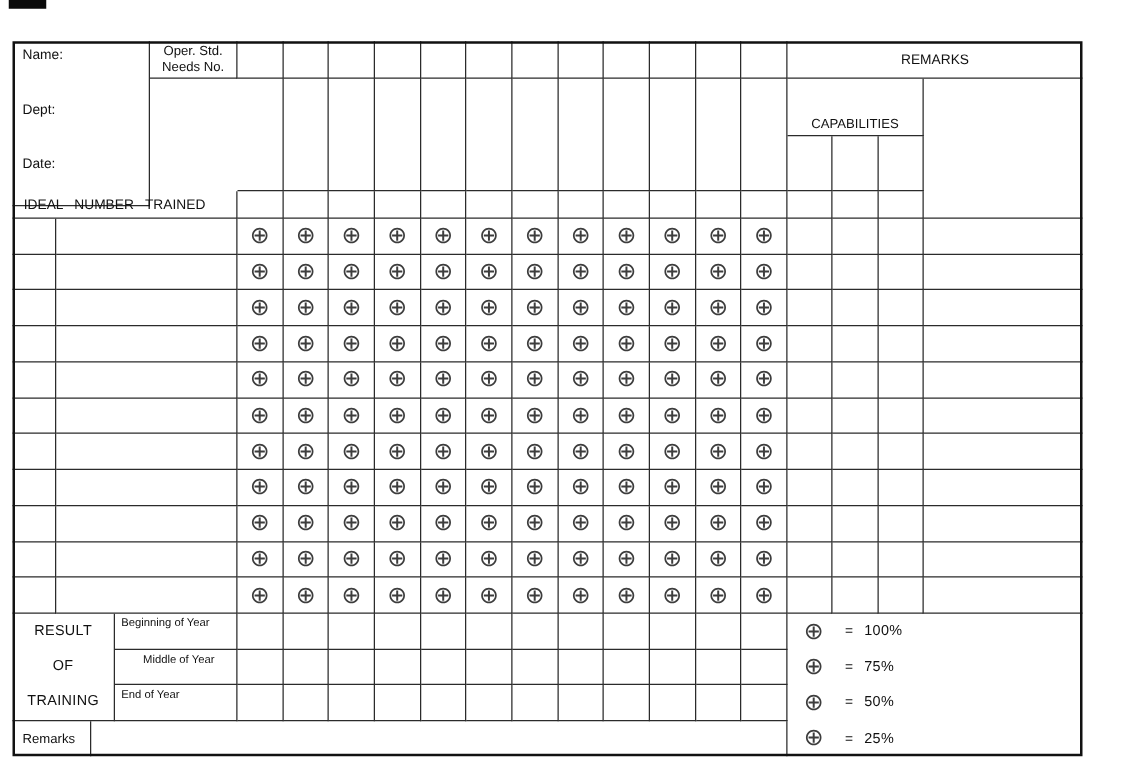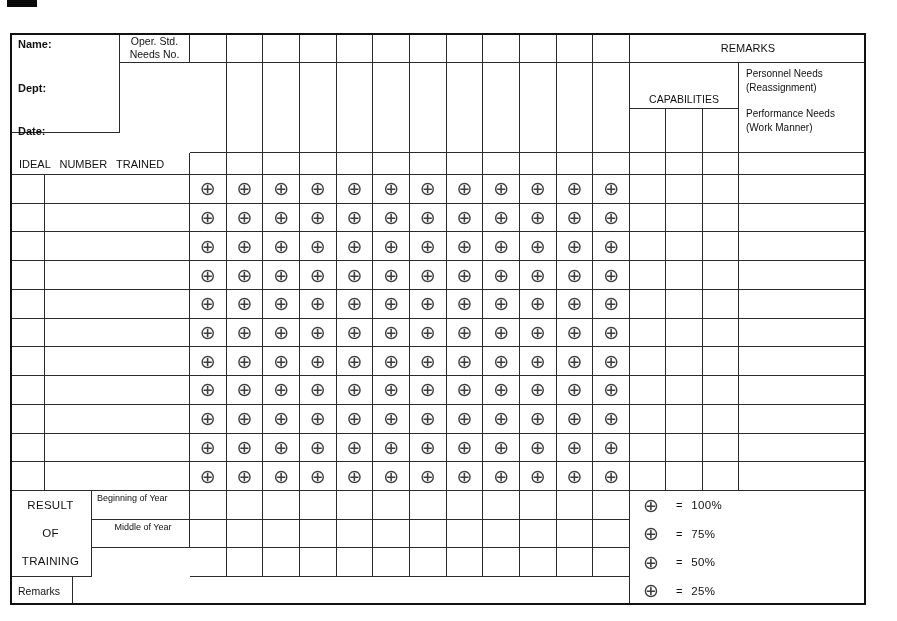--- a/index.html
+++ b/index.html
@@ -19,21 +19,21 @@
   .title{
     position:absolute;left:0;top:3px;width:897px;text-align:center;
     font-weight:bold;font-size:13.5px;letter-spacing:.2px;
     padding-left:26px;
   }
   .form{position:absolute;left:10px;top:33px;width:856px;height:572px;}
   .form-border{position:absolute;left:0;top:0;right:0;bottom:0;border:2px solid #111;pointer-events:none;z-index:5;}
   .cell{position:absolute;border-right:1px solid var(--line);border-bottom:1px solid var(--line);}
   .no-r{border-right:none!important;}
   .no-b{border-bottom:none!important;}
-  .name-cell{left:0;top:0;width:110px;height:100px;font-size:11px;font-weight:bold;}
+  .name-cell{left:0;top:0;width:110px;height:132px;font-size:11px;}
   .name-cell .lbl{position:absolute;left:8px;}
   .lbl-name{top:5px;} .lbl-dept{top:49px;} .lbl-date{top:92px;}
   .oper-cell{left:110px;top:0;width:70px;height:30px;font-size:10.5px;text-align:center;line-height:13px;padding-top:2px;}
   .squiggle{text-decoration-style:wavy;text-decoration-color:#e03a3a;text-decoration-thickness:1px;}
   .process-cell{left:110px;top:30px;width:70px;height:90px;font-size:10.5px;text-align:center;line-height:15px;padding-top:15px;}
   .remarks-hdr{left:620px;top:0;width:236px;height:30px;display:flex;align-items:center;justify-content:center;font-size:11px;}
   .capabilities-cell{left:620px;top:30px;width:109px;height:46px;display:flex;align-items:flex-end;justify-content:center;font-size:10.5px;padding-bottom:3px;}
   .personnel-cell{left:729px;top:30px;width:127px;height:90px;font-size:10px;line-height:13.5px;padding:4px 2px 0 7px;}
   .personnel-cell .block2{margin-top:13px;}
   .ideal-cell{left:0;top:120px;width:180px;height:22px;display:flex;align-items:center;font-size:11px;padding-left:9px;word-spacing:6px;}
@@ -68,26 +68,20 @@
     <div class="cell oper-cell">
       <div><span class="squiggle">Oper.</span> <span>Std.</span></div>
       <div>Needs No.</div>
     </div>
 
 
     <div class="cell remarks-hdr no-r">REMARKS</div>
 
     <div class="cell capabilities-cell">CAPABILITIES</div>
 
-    <div class="cell personnel-cell no-r">
-      <div>Personnel Needs</div>
-      <div>(Reassignment)</div>
-      <div class="block2">Performance Needs</div>
-      <div>(Work Manner)</div>
-    </div>
 
     <div class="cell result-cell">
       <div>RESULT</div>
       <div>OF</div>
       <div>TRAINING</div>
     </div>
 
     <div class="cell ideal-cell">IDEAL  NUMBER  TRAINED</div>
 
     <div class="cell remarks-cell no-b">Remarks</div>
@@ -639,20 +633,21 @@
       <div class="cell" style="left: 253.333px; top: 486.5px; width: 36.6667px; height: 28.5px;"></div>
       <div class="cell" style="left: 290px; top: 486.5px; width: 36.6667px; height: 28.5px;"></div>
       <div class="cell" style="left: 326.667px; top: 486.5px; width: 36.6667px; height: 28.5px;"></div>
       <div class="cell" style="left: 363.333px; top: 486.5px; width: 36.6667px; height: 28.5px;"></div>
       <div class="cell" style="left: 400px; top: 486.5px; width: 36.6667px; height: 28.5px;"></div>
       <div class="cell" style="left: 436.667px; top: 486.5px; width: 36.6667px; height: 28.5px;"></div>
       <div class="cell" style="left: 473.333px; top: 486.5px; width: 36.6667px; height: 28.5px;"></div>
       <div class="cell" style="left: 510px; top: 486.5px; width: 36.6667px; height: 28.5px;"></div>
       <div class="cell" style="left: 546.667px; top: 486.5px; width: 36.6667px; height: 28.5px;"></div>
       <div class="cell" style="left: 583.333px; top: 486.5px; width: 36.6667px; height: 28.5px;"></div>
+      <div class="cell yearlabel" style="left: 82px; top: 515px; width: 98px; height: 28.5px;">End of Year</div>
       <div class="cell" style="left: 180px; top: 515px; width: 36.6667px; height: 28.5px;"></div>
       <div class="cell" style="left: 216.667px; top: 515px; width: 36.6667px; height: 28.5px;"></div>
       <div class="cell" style="left: 253.333px; top: 515px; width: 36.6667px; height: 28.5px;"></div>
       <div class="cell" style="left: 290px; top: 515px; width: 36.6667px; height: 28.5px;"></div>
       <div class="cell" style="left: 326.667px; top: 515px; width: 36.6667px; height: 28.5px;"></div>
       <div class="cell" style="left: 363.333px; top: 515px; width: 36.6667px; height: 28.5px;"></div>
       <div class="cell" style="left: 400px; top: 515px; width: 36.6667px; height: 28.5px;"></div>
       <div class="cell" style="left: 436.667px; top: 515px; width: 36.6667px; height: 28.5px;"></div>
       <div class="cell" style="left: 473.333px; top: 515px; width: 36.6667px; height: 28.5px;"></div>
       <div class="cell" style="left: 510px; top: 515px; width: 36.6667px; height: 28.5px;"></div>

